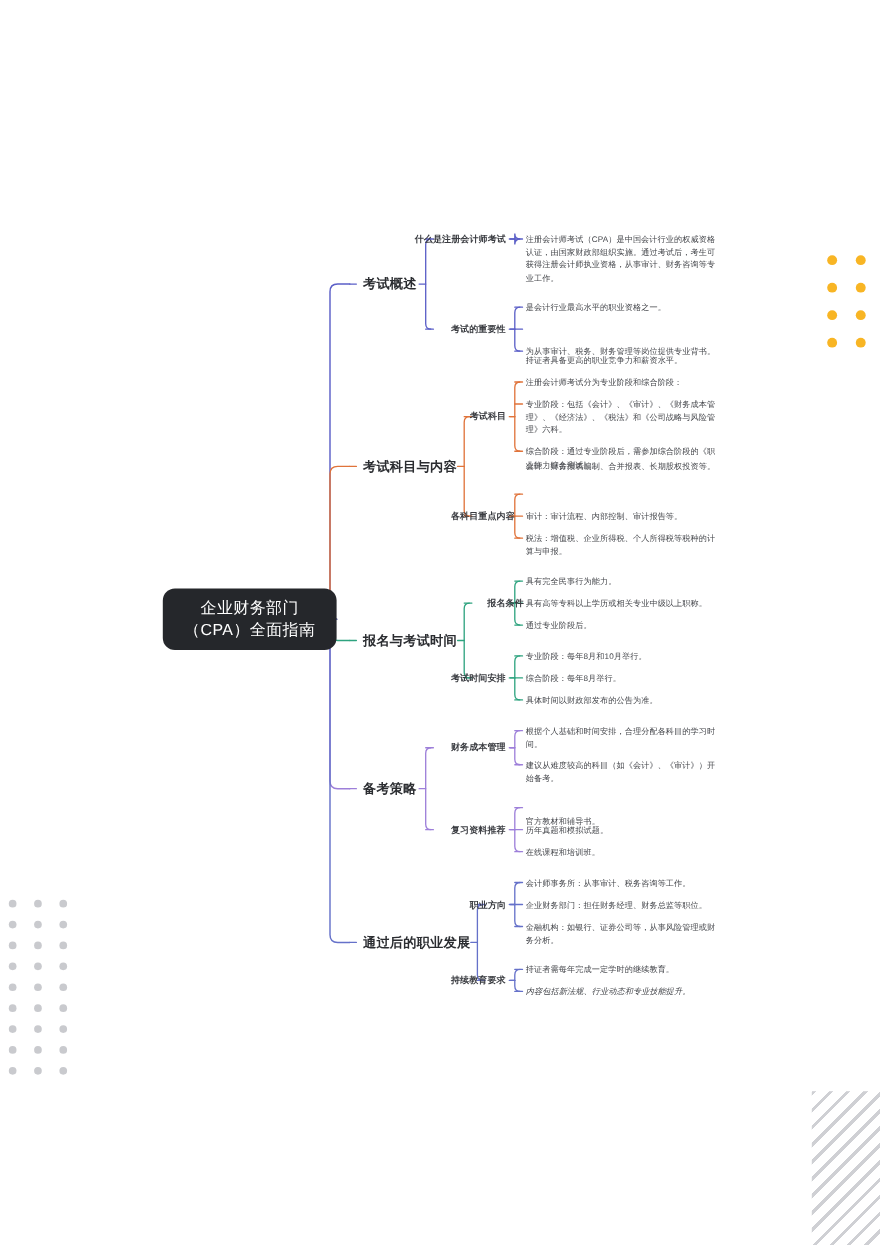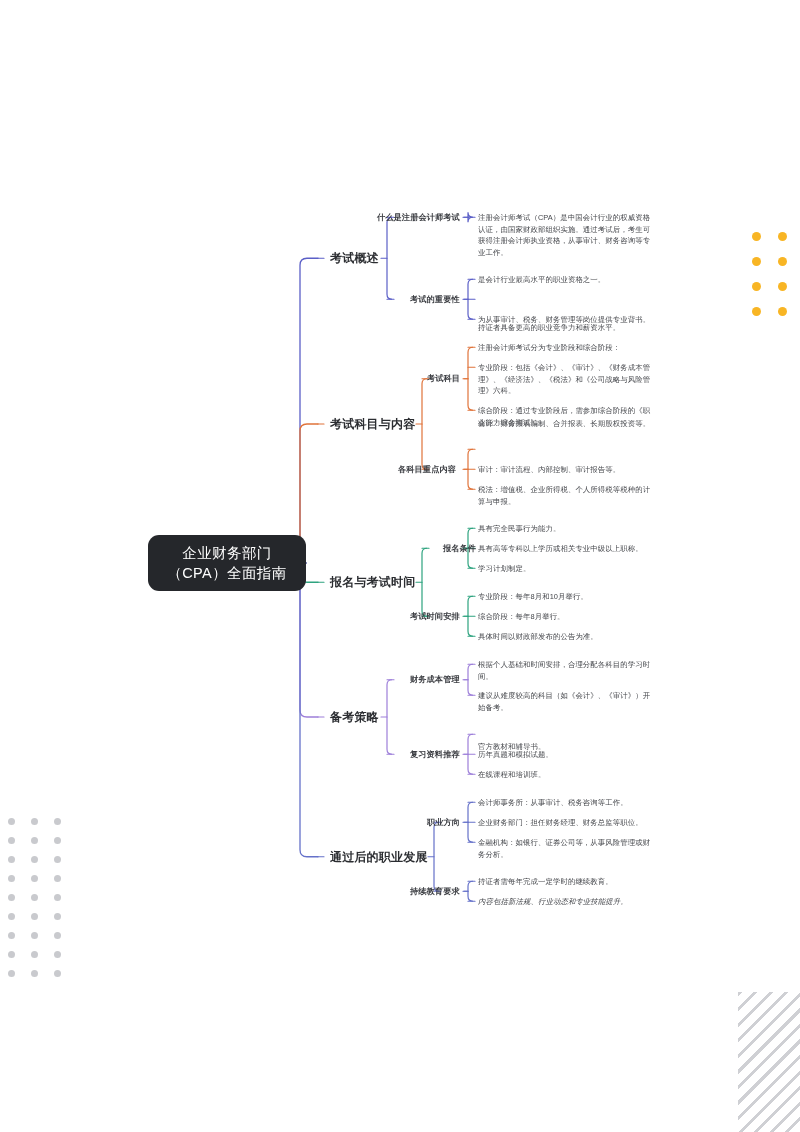--- a/index.html
+++ b/index.html
@@ -181,25 +181,25 @@
     <div class="l3" style="left: 478px; top: 314px; width: 178px;">为从事审计、税务、财务管理等岗位提供专业背书。</div>
     <div class="l2" style="left: 410px; top: 293.75px;">考试的重要性</div>
     <div class="l1" style="left: 330px; top: 250.25px;">考试概述</div>
     <div class="l3" style="left: 478px; top: 342px; width: 178px;">注册会计师考试分为专业阶段和综合阶段：</div>
     <div class="l3" style="left: 478px; top: 362px; width: 178px;">专业阶段：包括《会计》、《审计》、《财务成本管理》、《经济法》、《税法》和《公司战略与风险管理》六科。</div>
     <div class="l3" style="left: 478px; top: 405px; width: 178px;">综合阶段：通过专业阶段后，需参加综合阶段的《职业能力综合测试》。</div>
     <div class="l2" style="left: 427px; top: 373.25px;">考试科目</div>
     <div class="l3" style="left: 478px; top: 418px; width: 178px;">会计：财务报表编制、合并报表、长期股权投资等。</div>
     <div class="l3" style="left: 478px; top: 464px; width: 178px;">审计：审计流程、内部控制、审计报告等。</div>
     <div class="l3" style="left: 478px; top: 484px; width: 178px;">税法：增值税、企业所得税、个人所得税等税种的计算与申报。</div>
-    <div class="l2" style="left: 398px; top: 463.75px;">各科目重点内容</div>
+    <div class="l2" style="left: 410px; top: 463.75px;">各科目重点内容</div>
     <div class="l1" style="left: 330px; top: 416px;">考试科目与内容</div>
     <div class="l3" style="left: 478px; top: 523px; width: 178px;">具有完全民事行为能力。</div>
     <div class="l3" style="left: 478px; top: 543px; width: 178px;">具有高等专科以上学历或相关专业中级以上职称。</div>
-    <div class="l3" style="left: 478px; top: 563px; width: 178px;">学习计划制定。</div>
+    <div class="l3" style="left: 478px; top: 563px; width: 178px;">通过专业阶段后。</div>
     <div class="l2" style="left: 427px; top: 542.75px; margin-left: 16px;">报名条件</div>
     <div class="l3" style="left: 478px; top: 591px; width: 178px;">专业阶段：每年8月和10月举行。</div>
     <div class="l3" style="left: 478px; top: 611px; width: 178px;">综合阶段：每年8月举行。</div>
     <div class="l3" style="left: 478px; top: 631px; width: 178px;">具体时间以财政部发布的公告为准。</div>
     <div class="l2" style="left: 410px; top: 610.75px;">考试时间安排</div>
     <div class="l1" style="left: 330px; top: 574.25px;">报名与考试时间</div>
     <div class="l3" style="left: 478px; top: 659px; width: 178px;">根据个人基础和时间安排，合理分配各科目的学习时间。</div>
     <div class="l3" style="left: 478px; top: 690px; width: 178px;">建议从难度较高的科目（如《会计》、《审计》）开始备考。</div>
     <div class="l2" style="left: 410px; top: 674.25px;">财务成本管理</div>
     <div class="l3" style="left: 478px; top: 729px; width: 178px; margin-top: 12px;">官方教材和辅导书。</div>

